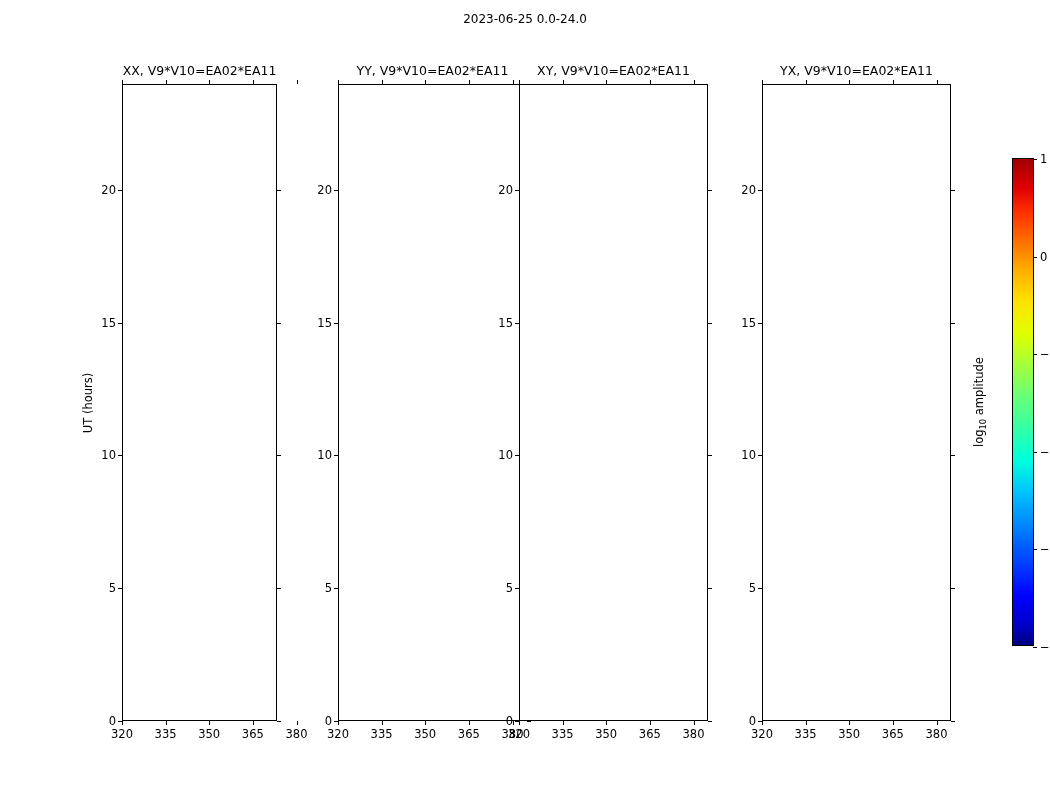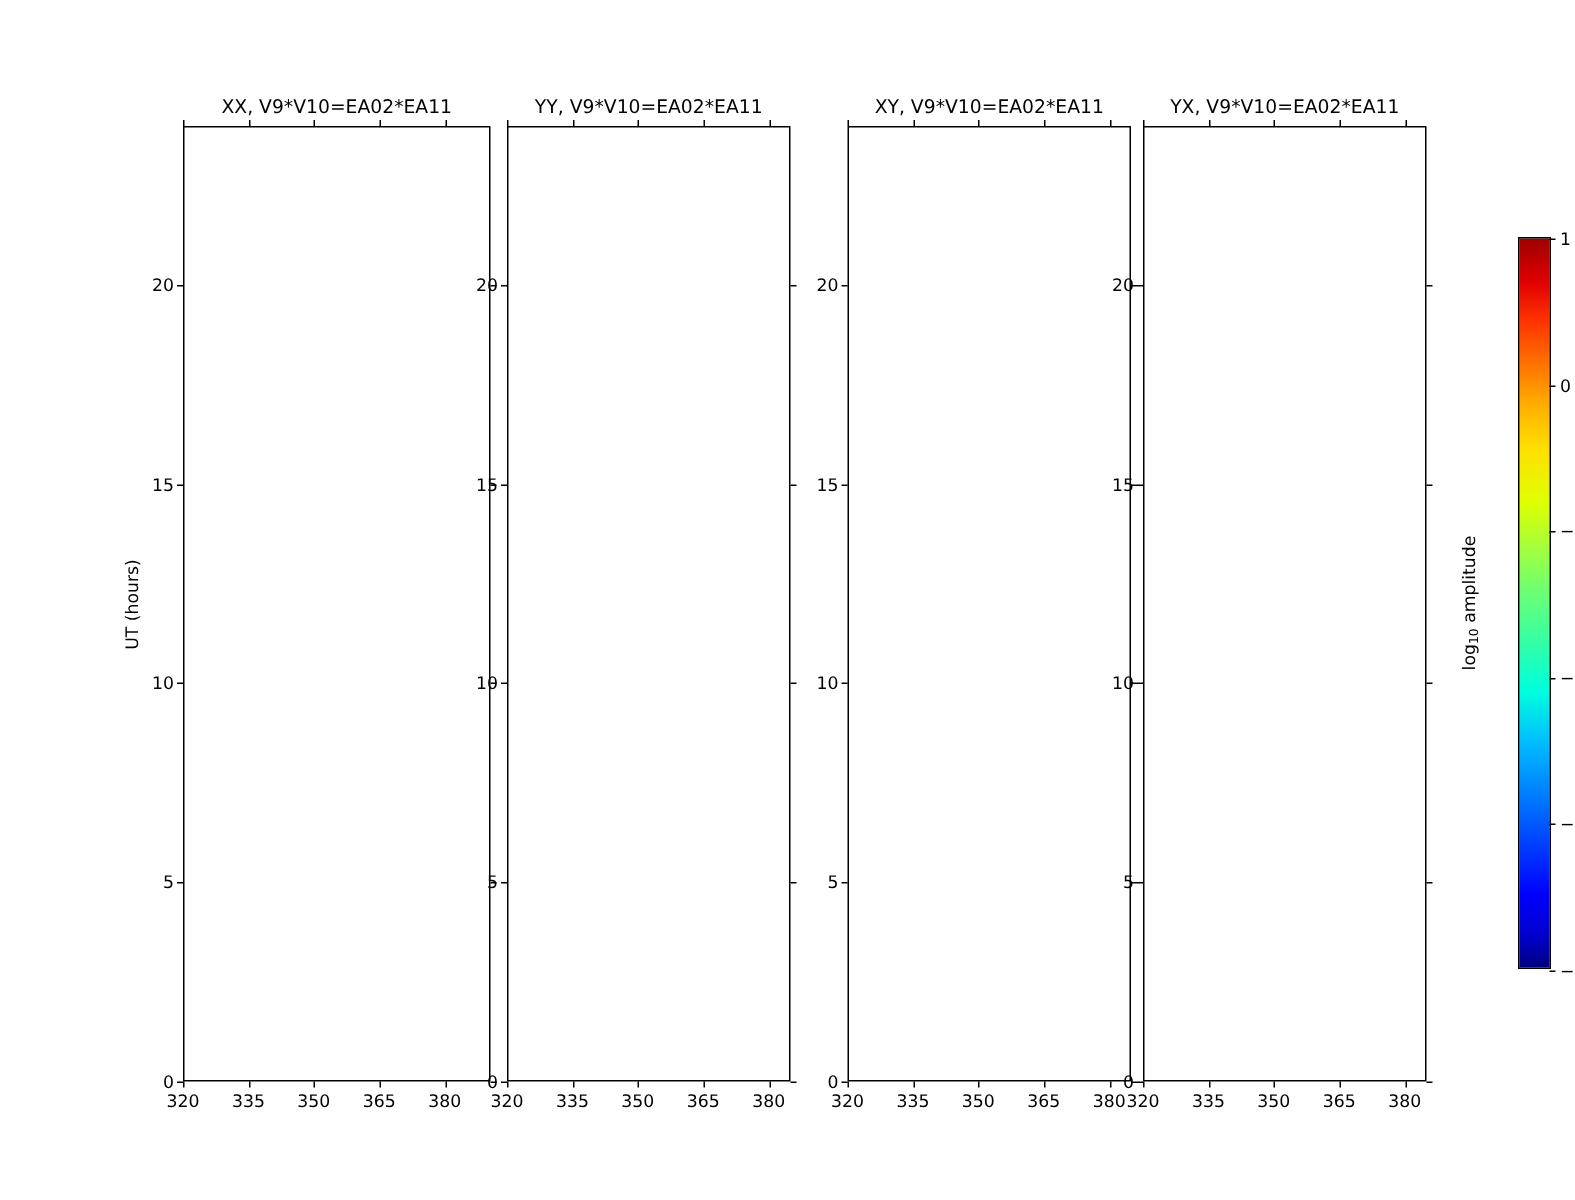--- a/index.html
+++ b/index.html
@@ -166,22 +166,23 @@
   sub {
     font-size: 0.72em;
     vertical-align: -0.25em;
   }
 </style>
 </head>
 <body>
 
 <div class="figure">
 
-
-  <div class="panel" style="left:122px; width:205px;">
+  <div class="suptitle">2023-06-25 0.0-24.0</div>
+
+  <div class="panel" style="left:122px; width:155px;">
     <div class="panel-title">XX, V9*V10=EA02*EA11</div>
     <div class="axes"></div>
     <div class="tick-x" style="left:0px;"></div>
     <div class="tick-x" style="left:43.6px;"></div>
     <div class="tick-x" style="left:87.2px;"></div>
     <div class="tick-x" style="left:130.8px;"></div>
     <div class="tick-x" style="left:174.5px;"></div>
     <div class="tick-x-top" style="left:0px;"></div>
     <div class="tick-x-top" style="left:43.6px;"></div>
     <div class="tick-x-top" style="left:87.2px;"></div>
@@ -237,21 +238,21 @@
     <div class="tick-y-right" style="top:371.4px;"></div>
     <div class="tick-y-right" style="top:238.6px;"></div>
     <div class="tick-y-right" style="top:105.8px;"></div>
     <div class="ticklabel-y" style="top:637px;">0</div>
     <div class="ticklabel-y" style="top:504.2px;">5</div>
     <div class="ticklabel-y" style="top:371.4px;">10</div>
     <div class="ticklabel-y" style="top:238.6px;">15</div>
     <div class="ticklabel-y" style="top:105.8px;">20</div>
   </div>
 
-  <div class="panel" style="left:565px; width:189px;">
+  <div class="panel" style="left:519px; width:189px;">
     <div class="panel-title">XY, V9*V10=EA02*EA11</div>
     <div class="axes"></div>
     <div class="tick-x" style="left:0px;"></div>
     <div class="tick-x" style="left:43.6px;"></div>
     <div class="tick-x" style="left:87.2px;"></div>
     <div class="tick-x" style="left:130.8px;"></div>
     <div class="tick-x" style="left:174.5px;"></div>
     <div class="tick-x-top" style="left:0px;"></div>
     <div class="tick-x-top" style="left:43.6px;"></div>
     <div class="tick-x-top" style="left:87.2px;"></div>

